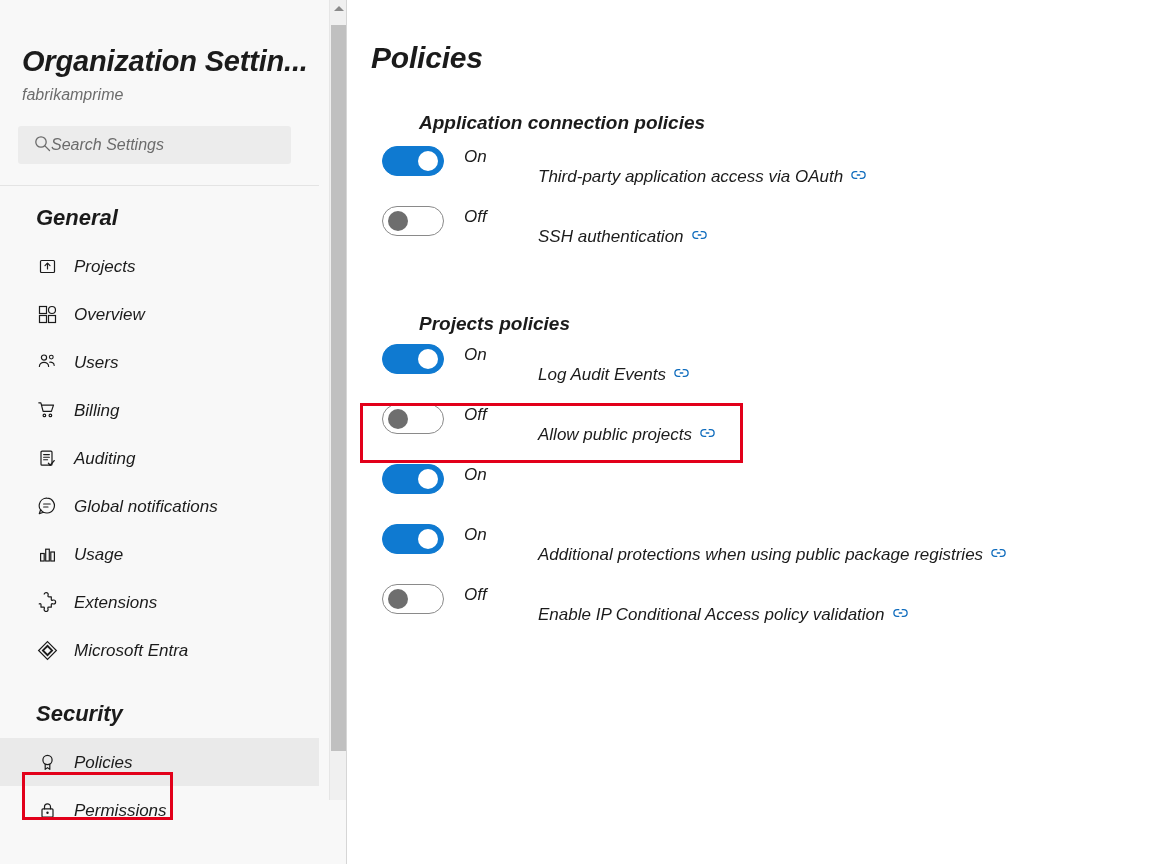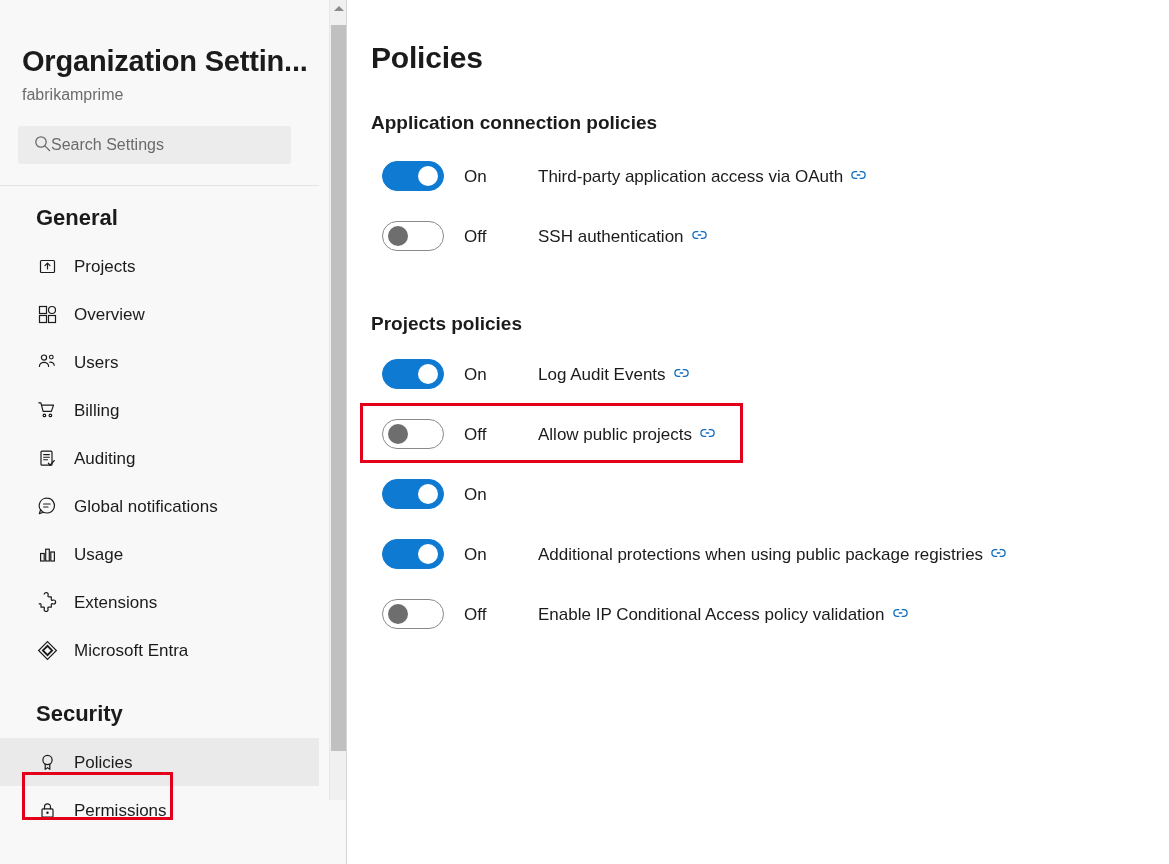--- a/index.html
+++ b/index.html
@@ -11,20 +11,21 @@
     font-family: "Liberation Sans", sans-serif;
     -webkit-font-smoothing: antialiased;
   }
 
   #app {
     position: relative;
     width: 1169px;
     height: 756px;
     display: flex;
     background: #5eead4;
+    font-style: italic;
   }
 
   
   .sidebar {
     position: relative;
     width: 347px;
     height: 864px;
     background: #f8f8f8;
     border-right: 1px solid #d6d6d6;
     flex: 0 0 347px;
@@ -167,30 +168,30 @@
     margin-top: 40px;
     line-height: 36px;
     letter-spacing: -0.2px;
   }
 
   .section-title {
     font-size: 19px;
     font-weight: 600;
     color: #1b1b1b;
     line-height: 24px;
+    margin-left: 48px;
   }
   .section-app { margin-top: 35px; }
   .section-sec { margin-top: 46px; }
 
   .policy-list-app { margin-top: 11px; }
   .policy-list-sec { margin-top: 8px; }
 
   .policy-row {
     display: flex;
-    align-items: center;
     height: 60px;
     padding-left: 11px;
   }
   .policy-row.highlighted-row { height: 60px; }
 
   .toggle {
     position: relative;
     width: 62px;
     height: 30px;
     border-radius: 15px;

